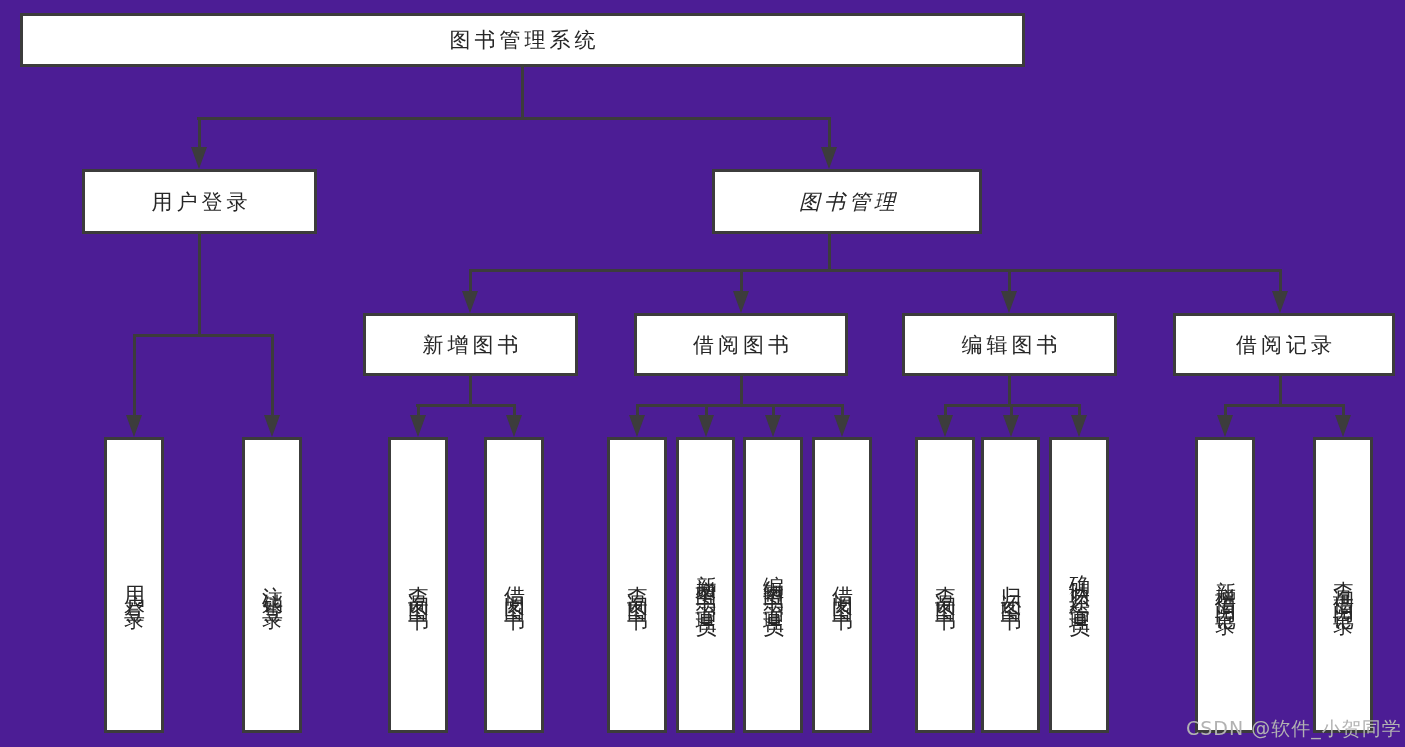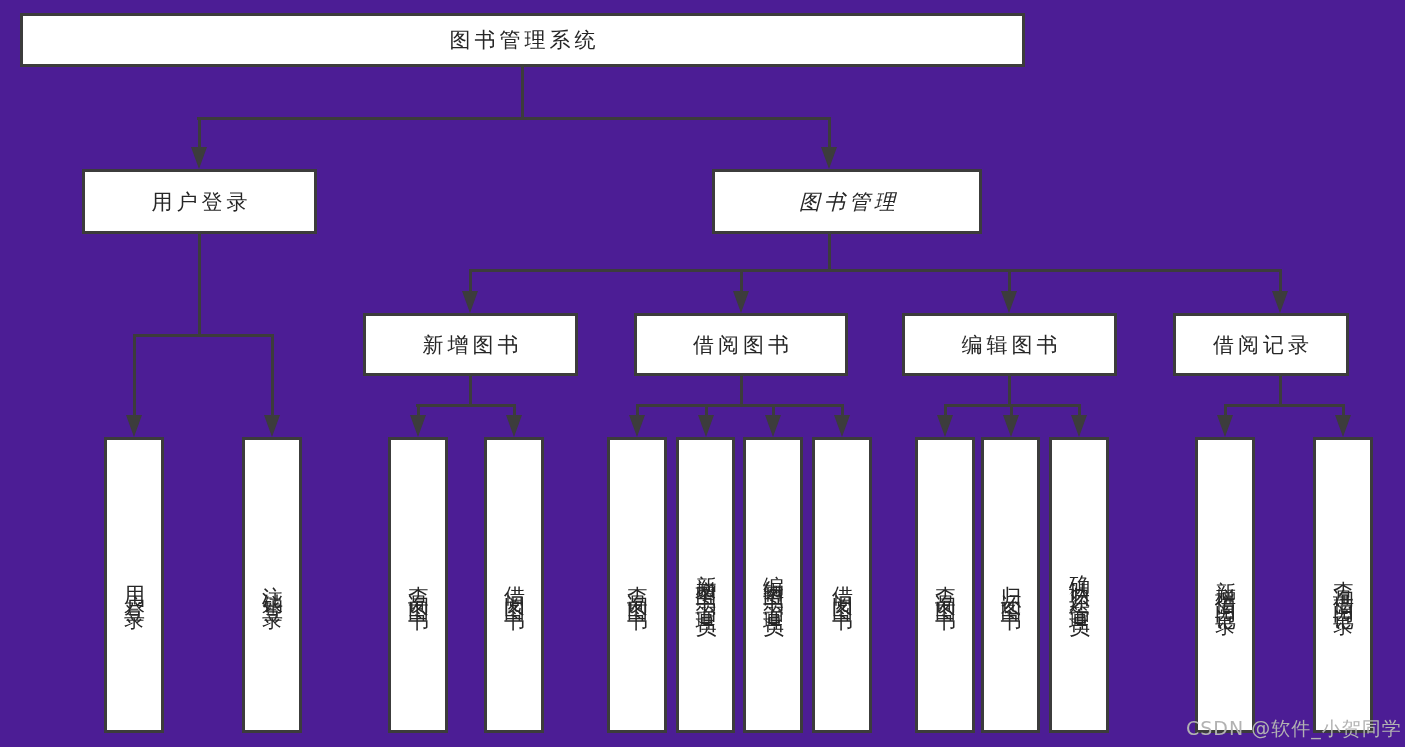--- a/index.html
+++ b/index.html
@@ -103,21 +103,21 @@
 
   <div class="bx" style="left:363px;top:313px;width:215px;height:63px;">
     <span>新增图书</span>
   </div>
   <div class="bx" style="left:634px;top:313px;width:214px;height:63px;">
     <span>借阅图书</span>
   </div>
   <div class="bx" style="left:902px;top:313px;width:215px;height:63px;">
     <span>编辑图书</span>
   </div>
-  <div class="bx" style="left:1173px;top:313px;width:176px;height:63px;">
+  <div class="bx" style="left:1173px;top:313px;width:222px;height:63px;">
     <span>借阅记录</span>
   </div>
 
   <div class="ln" style="left:469px;top:376px;width:3px;height:30px;"></div>
   <div class="ln" style="left:416px;top:404px;width:99px;height:3px;"></div>
   <div class="ln" style="left:417px;top:404px;width:3px;height:13px;"></div>
   <div class="ah" style="left:410px;top:415px;"></div>
   <div class="ln" style="left:513px;top:404px;width:3px;height:13px;"></div>
   <div class="ah" style="left:506px;top:415px;"></div>
 

